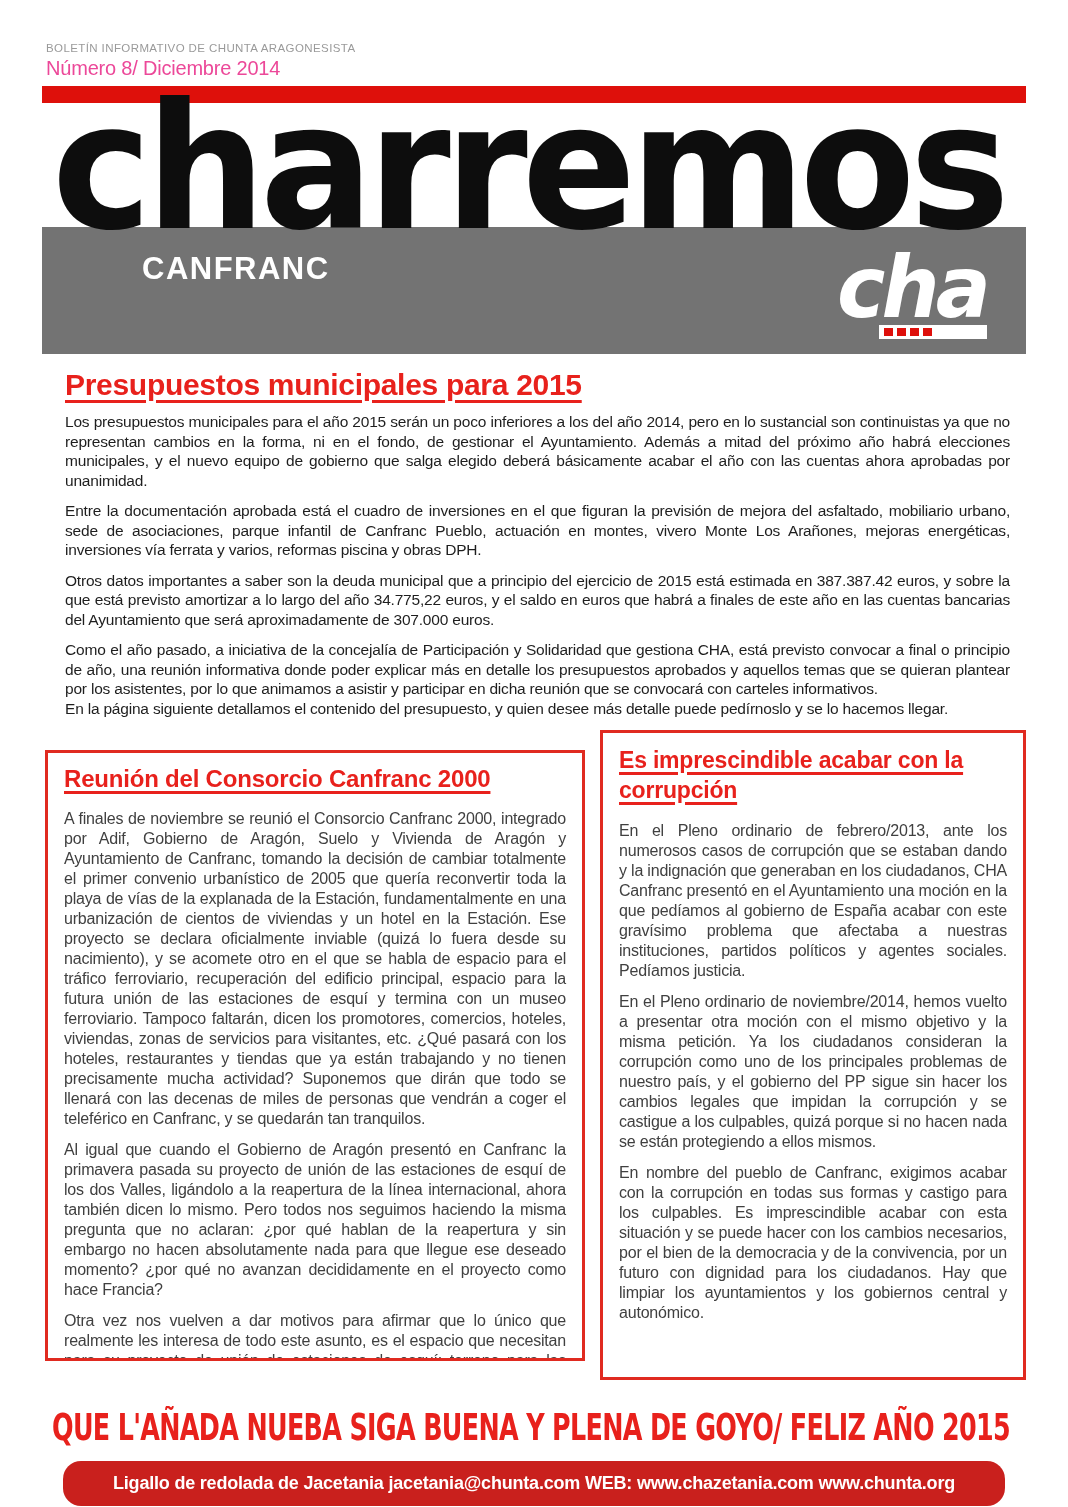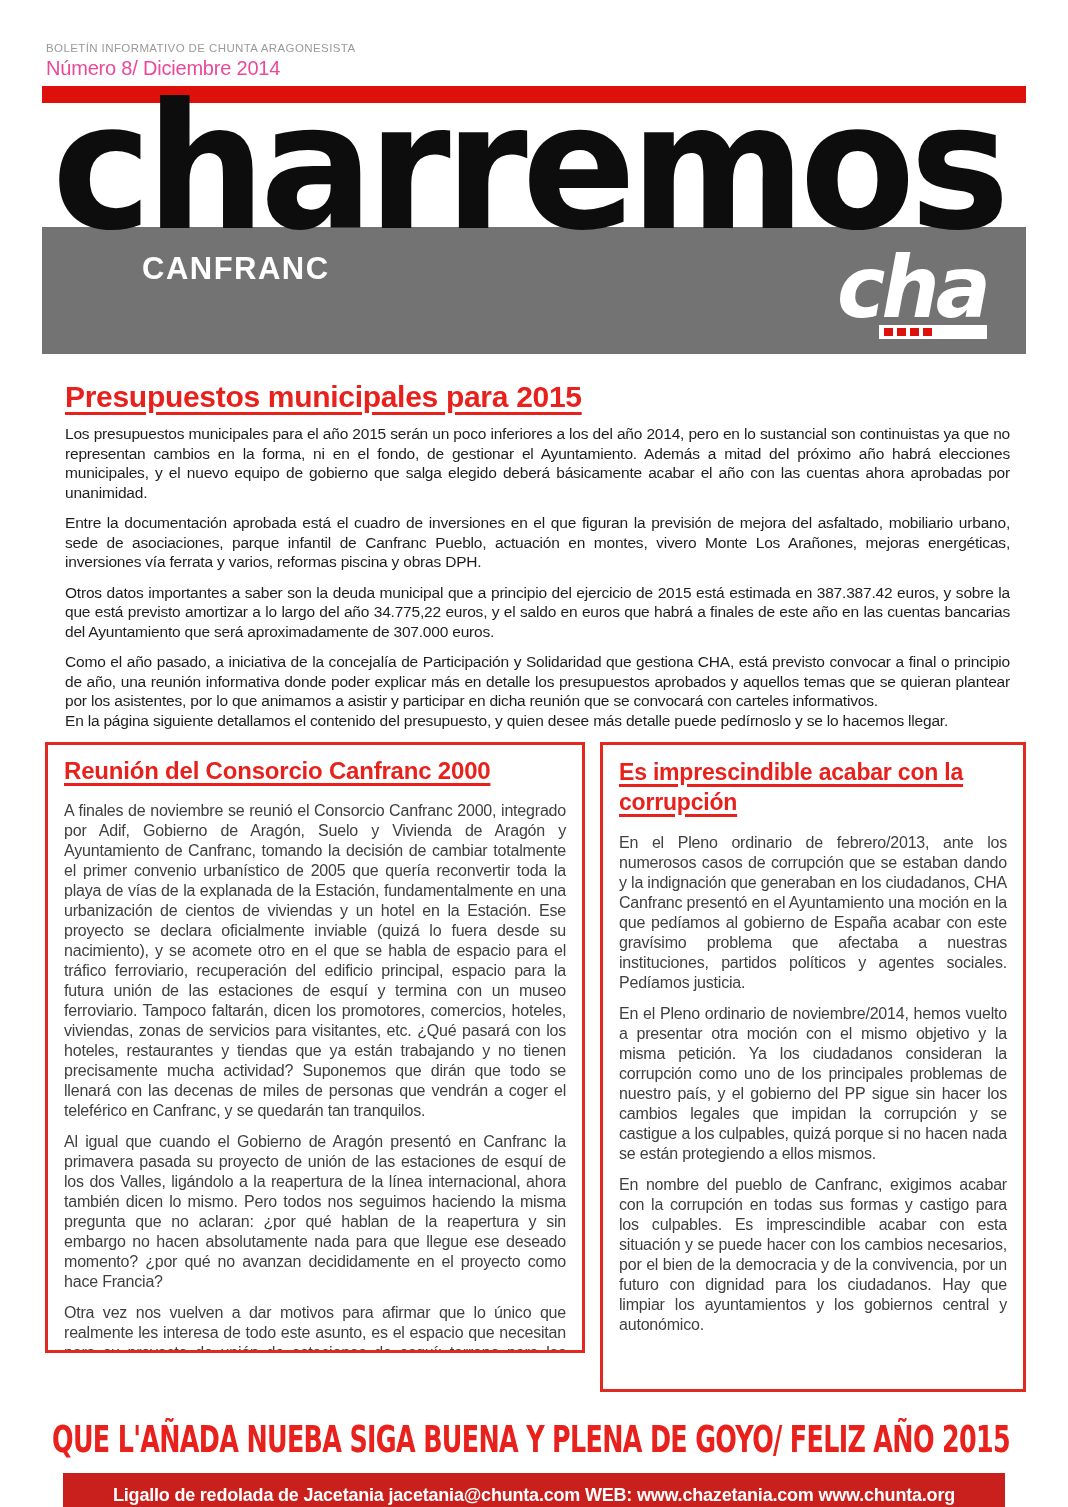--- a/index.html
+++ b/index.html
@@ -32,54 +32,53 @@
   }
   .cha-logo { position:absolute; right:33px; top:18px; }
 
   
   .main-article { margin:14px 58px 0 65px; }
   .main-title {
     display:inline-block; color:#e8211c; font-size:30px; font-weight:bold;
     letter-spacing:-0.3px; text-decoration:underline;
     text-decoration-thickness:3px; text-underline-offset:5px;
     margin-bottom:10px;
-    margin-top:12px;
   }
   .main-article p {
     font-size:15.5px; line-height:19.5px; letter-spacing:-0.2px;
     color:#1e1e1e; text-align:justify; margin:0 0 11px 0;
   }
   .main-article p.no-gap { margin-top:-11px; }
 
   
   .columns { display:flex; gap:15px; margin:12px 42px 0 45px; }
   .box {
     border:3px solid #e02a20; background:#ffffff; padding:12px 16px 10px 16px;
     overflow:hidden;
   }
-  .box-left { width:540px; height:611px; }
+  .box-left { width:540px; height:611px;margin-top:20px; }
   .box-right { flex:1; height:650px; }
   .box h2 {
     display:inline; color:#e8211c; font-weight:bold;
     text-decoration:underline; text-decoration-thickness:3px;
     text-underline-offset:4px; letter-spacing:-0.2px;
   }
   .box-left h2 { font-size:24px; }
   .box-right h2 { font-size:23px; line-height:30px; }
   .box p {
     font-size:16px; line-height:20px; color:#404040; text-align:justify;
     letter-spacing:-0.2px; margin-top:11px;
   }
   .box p.first { margin-top:16px; }
 
   
   .greeting-wrap { margin:26px 52px 0 52px; }
   .footer-bar {
     margin:9px 63px 0 63px; height:45px; background:#c9201d;
-    display:flex; align-items:center; justify-content:center;
+    display:flex; align-items:center; justify-content:center;border-radius:18px;
   }
   .footer-contact { color:#ffffff; font-size:18px; font-weight:bold; letter-spacing:-0.2px; }
 </style>
 </head>
 <body>
 
 <div class="page">
 
   <div class="top-header">
     <div class="header-right">

